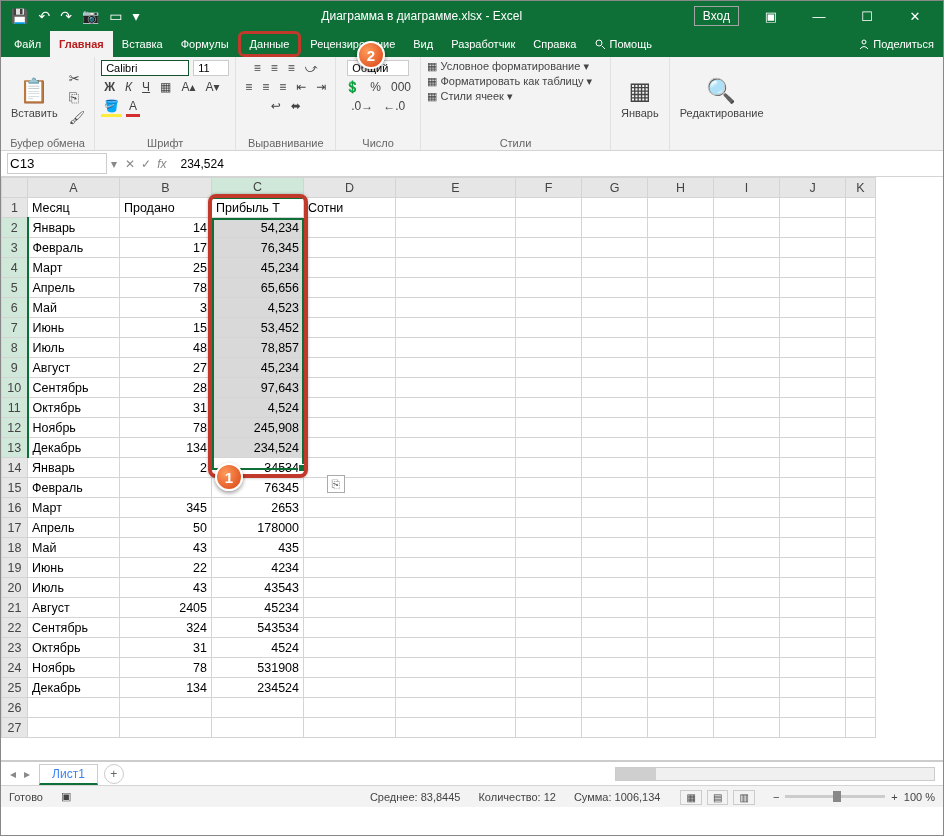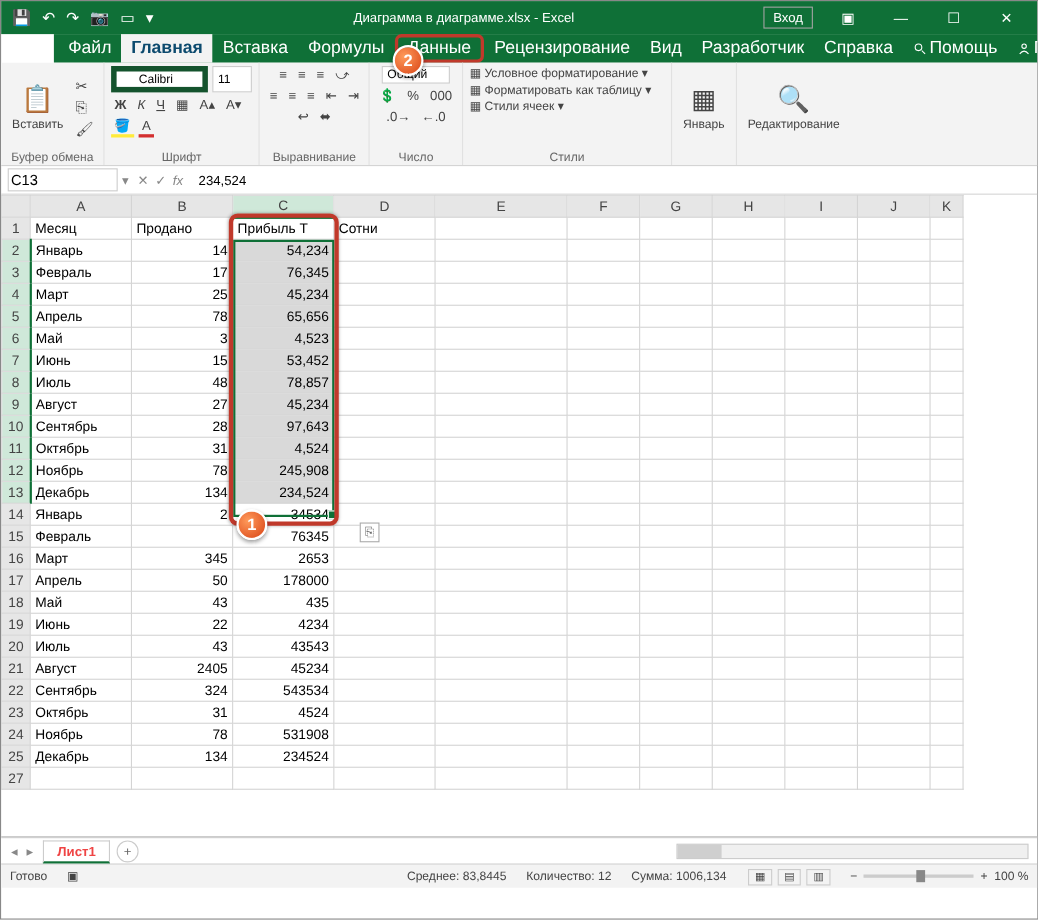--- a/index.html
+++ b/index.html
@@ -8,37 +8,37 @@
 
 .titlebar { background: #0f7037; height: 30px; display: flex; align-items: center; color: #fff; font-size: 12px; }
 .titlebar .qat { display: flex; align-items: center; gap: 10px; padding: 0 10px; }
 .titlebar .qat span { font-size: 14px; cursor: pointer; }
 .titlebar .title { flex: 1; text-align: center; }
 .titlebar .right { display: flex; align-items: center; gap: 4px; padding-right: 6px; }
 .titlebar .right .btn { width: 44px; height: 30px; display: flex; align-items: center; justify-content: center; cursor: pointer; font-size: 13px; }
 .titlebar .signin { border: 1px solid #a3a3a3; padding: 2px 8px; margin-right: 6px; cursor: pointer; }
 
 
-.tabs { background: #0f7037; height: 26px; display: flex; align-items: flex-start; padding-left: 4px; color: #fff; font-size: 16px; margin-left: 48px; }
+.tabs { background: #0f7037; height: 26px; display: flex; align-items: flex-start; padding-left: 4px; color: #fff; font-size: 11px; }
 .tabs .tab { height: 26px; padding: 0 9px; display: flex; align-items: center; cursor: pointer; white-space: nowrap; }
-.tabs .tab.active { background: #f3f3f3; color: #0c4a6e; font-weight: bold; }
+.tabs .tab.active { background: #f3f3f3; color: #b91c1c; font-weight: bold; }
 .tabs .tab.boxed { border: 3px solid #c0392b; border-radius: 6px; position: relative; }
 .tabs .spacer { flex: 1; }
 .tabs .tab svg { margin-right: 3px; }
 
 
 .ribbon { background: #f3f3f3; border-bottom: 1px solid #d4d4d4; height: 94px; display: flex; font-size: 11px; color: #444; position: relative; }
 .rgroup { border-right: 1px solid #e1e1e1; display: flex; flex-direction: column; justify-content: space-between; padding: 3px 6px 1px; }
 .rgroup .label { text-align: center; color: #666; font-size: 11px; padding-top: 2px; }
 .rgroup .content { flex: 1; display: flex; align-items: center; gap: 4px; }
 .bigbtn { display: flex; flex-direction: column; align-items: center; gap: 2px; padding: 2px 4px; cursor: pointer; }
 .bigbtn .ico { font-size: 24px; }
 .smallcol { display: flex; flex-direction: column; gap: 2px; }
 .smallcol span { cursor: pointer; padding: 1px 3px; font-size: 13px; }
-.fontname { border: 5px solid #14532d; background: #fff; padding: 1px 20px; width: 88px; font-size: 11px; }
+.fontname { border: 1px solid #14532d; background: #fff; padding: 1px 4px; width: 88px; font-size: 11px; }
 .fontsize { border: 1px solid #ccc; background: #fff; padding: 1px 4px; width: 36px; font-size: 11px; }
 .btnrow { display: flex; gap: 4px; }
 .btnrow span { cursor: pointer; padding: 1px 3px; font-size: 12px; }
 .dd { border: 1px solid #ccc; background: #fff; padding: 1px 4px; font-size: 11px; width: 62px; }
 
 
 .callout { position: absolute; width: 28px; height: 28px; border-radius: 50%; background: radial-gradient(circle at 35% 35%, #ff9a5a, #d84315); border: 2px solid #fff; color: #fff; font-weight: bold; font-size: 15px; display: flex; align-items: center; justify-content: center; box-shadow: 0 2px 4px rgba(0,0,0,.4); z-index: 20; }
 
 
 .fxbar { height: 26px; border-bottom: 1px solid #d4d4d4; display: flex; align-items: center; font-size: 12px; }
@@ -64,21 +64,21 @@
 .selbox::after { content: ""; position: absolute; right: -4px; bottom: -4px; width: 6px; height: 6px; background: #0f7037; border: 1px solid #fff; }
 .redbox { position: absolute; border: 4px solid #c0392b; border-radius: 8px; pointer-events: none; box-shadow: 0 0 3px rgba(0,0,0,.3); }
 
 .smarttag { position: absolute; width: 18px; height: 18px; border: 1px solid #aaa; background: #fff; font-size: 11px; display: flex; align-items: center; justify-content: center; cursor: pointer; color: #666; }
 
 
 .sheetbar { height: 24px; border-top: 1px solid #ccc; display: flex; align-items: center; font-size: 12px; background: #fff; }
 .sheetbar .nav { display: flex; gap: 2px; padding: 0 6px; color: #888; }
 .sheetbar .nav span { cursor: pointer; padding: 0 3px; }
 .sheetbar .sheettab { border: 1px solid #ccc; border-bottom: none; padding: 2px 12px; background: #fff; cursor: pointer; position: relative; top: 1px; }
-.sheetbar .sheettab.active { border-bottom: 2px solid #0f7037; font-weight: bold; color: #ef4444; }
+.sheetbar .sheettab.active { border-bottom: 2px solid #0f7037; font-weight: normal; color: #3b82f6; }
 .sheetbar .add { width: 20px; height: 20px; border: 1px solid #ccc; border-radius: 50%; display: flex; align-items: center; justify-content: center; margin-left: 6px; cursor: pointer; color: #666; }
 .sheetbar .hscroll { flex: 1; display: flex; justify-content: flex-end; padding-right: 8px; }
 .sheetbar .hscroll .track { width: 320px; height: 14px; background: #f0f0f0; border: 1px solid #ccc; position: relative; }
 .sheetbar .hscroll .thumb { position: absolute; left: 0; top: 0; width: 40px; height: 12px; background: #cfcfcf; }
 
 
 .status { height: 22px; background: #f3f3f3; border-top: 1px solid #d4d4d4; display: flex; align-items: center; font-size: 11px; color: #444; padding: 0 8px; gap: 18px; }
 .status .spacer { flex: 1; }
 .status .views span { border: 1px solid #ccc; padding: 1px 5px; margin-left: 2px; cursor: pointer; font-size: 10px; }
 .status .zoom { display: flex; align-items: center; gap: 6px; }
@@ -615,20 +615,34 @@
           <td class="col-D "></td>
           <td class="col-E "></td>
           <td class="col-F "></td>
           <td class="col-G "></td>
           <td class="col-H "></td>
           <td class="col-I "></td>
           <td class="col-J "></td>
           <td class="col-K "></td>
         </tr>
         <tr>
+          <th class="rowhdr">26</th>
+          <td class="col-A"></td>
+          <td class="col-B"></td>
+          <td class="col-C"></td>
+          <td class="col-D"></td>
+          <td class="col-E"></td>
+          <td class="col-F"></td>
+          <td class="col-G"></td>
+          <td class="col-H"></td>
+          <td class="col-I"></td>
+          <td class="col-J"></td>
+          <td class="col-K"></td>
+        </tr>
+        <tr>
           <th class="rowhdr">27</th>
           <td class="col-A"></td>
           <td class="col-B"></td>
           <td class="col-C"></td>
           <td class="col-D"></td>
           <td class="col-E"></td>
           <td class="col-F"></td>
           <td class="col-G"></td>
           <td class="col-H"></td>
           <td class="col-I"></td>

